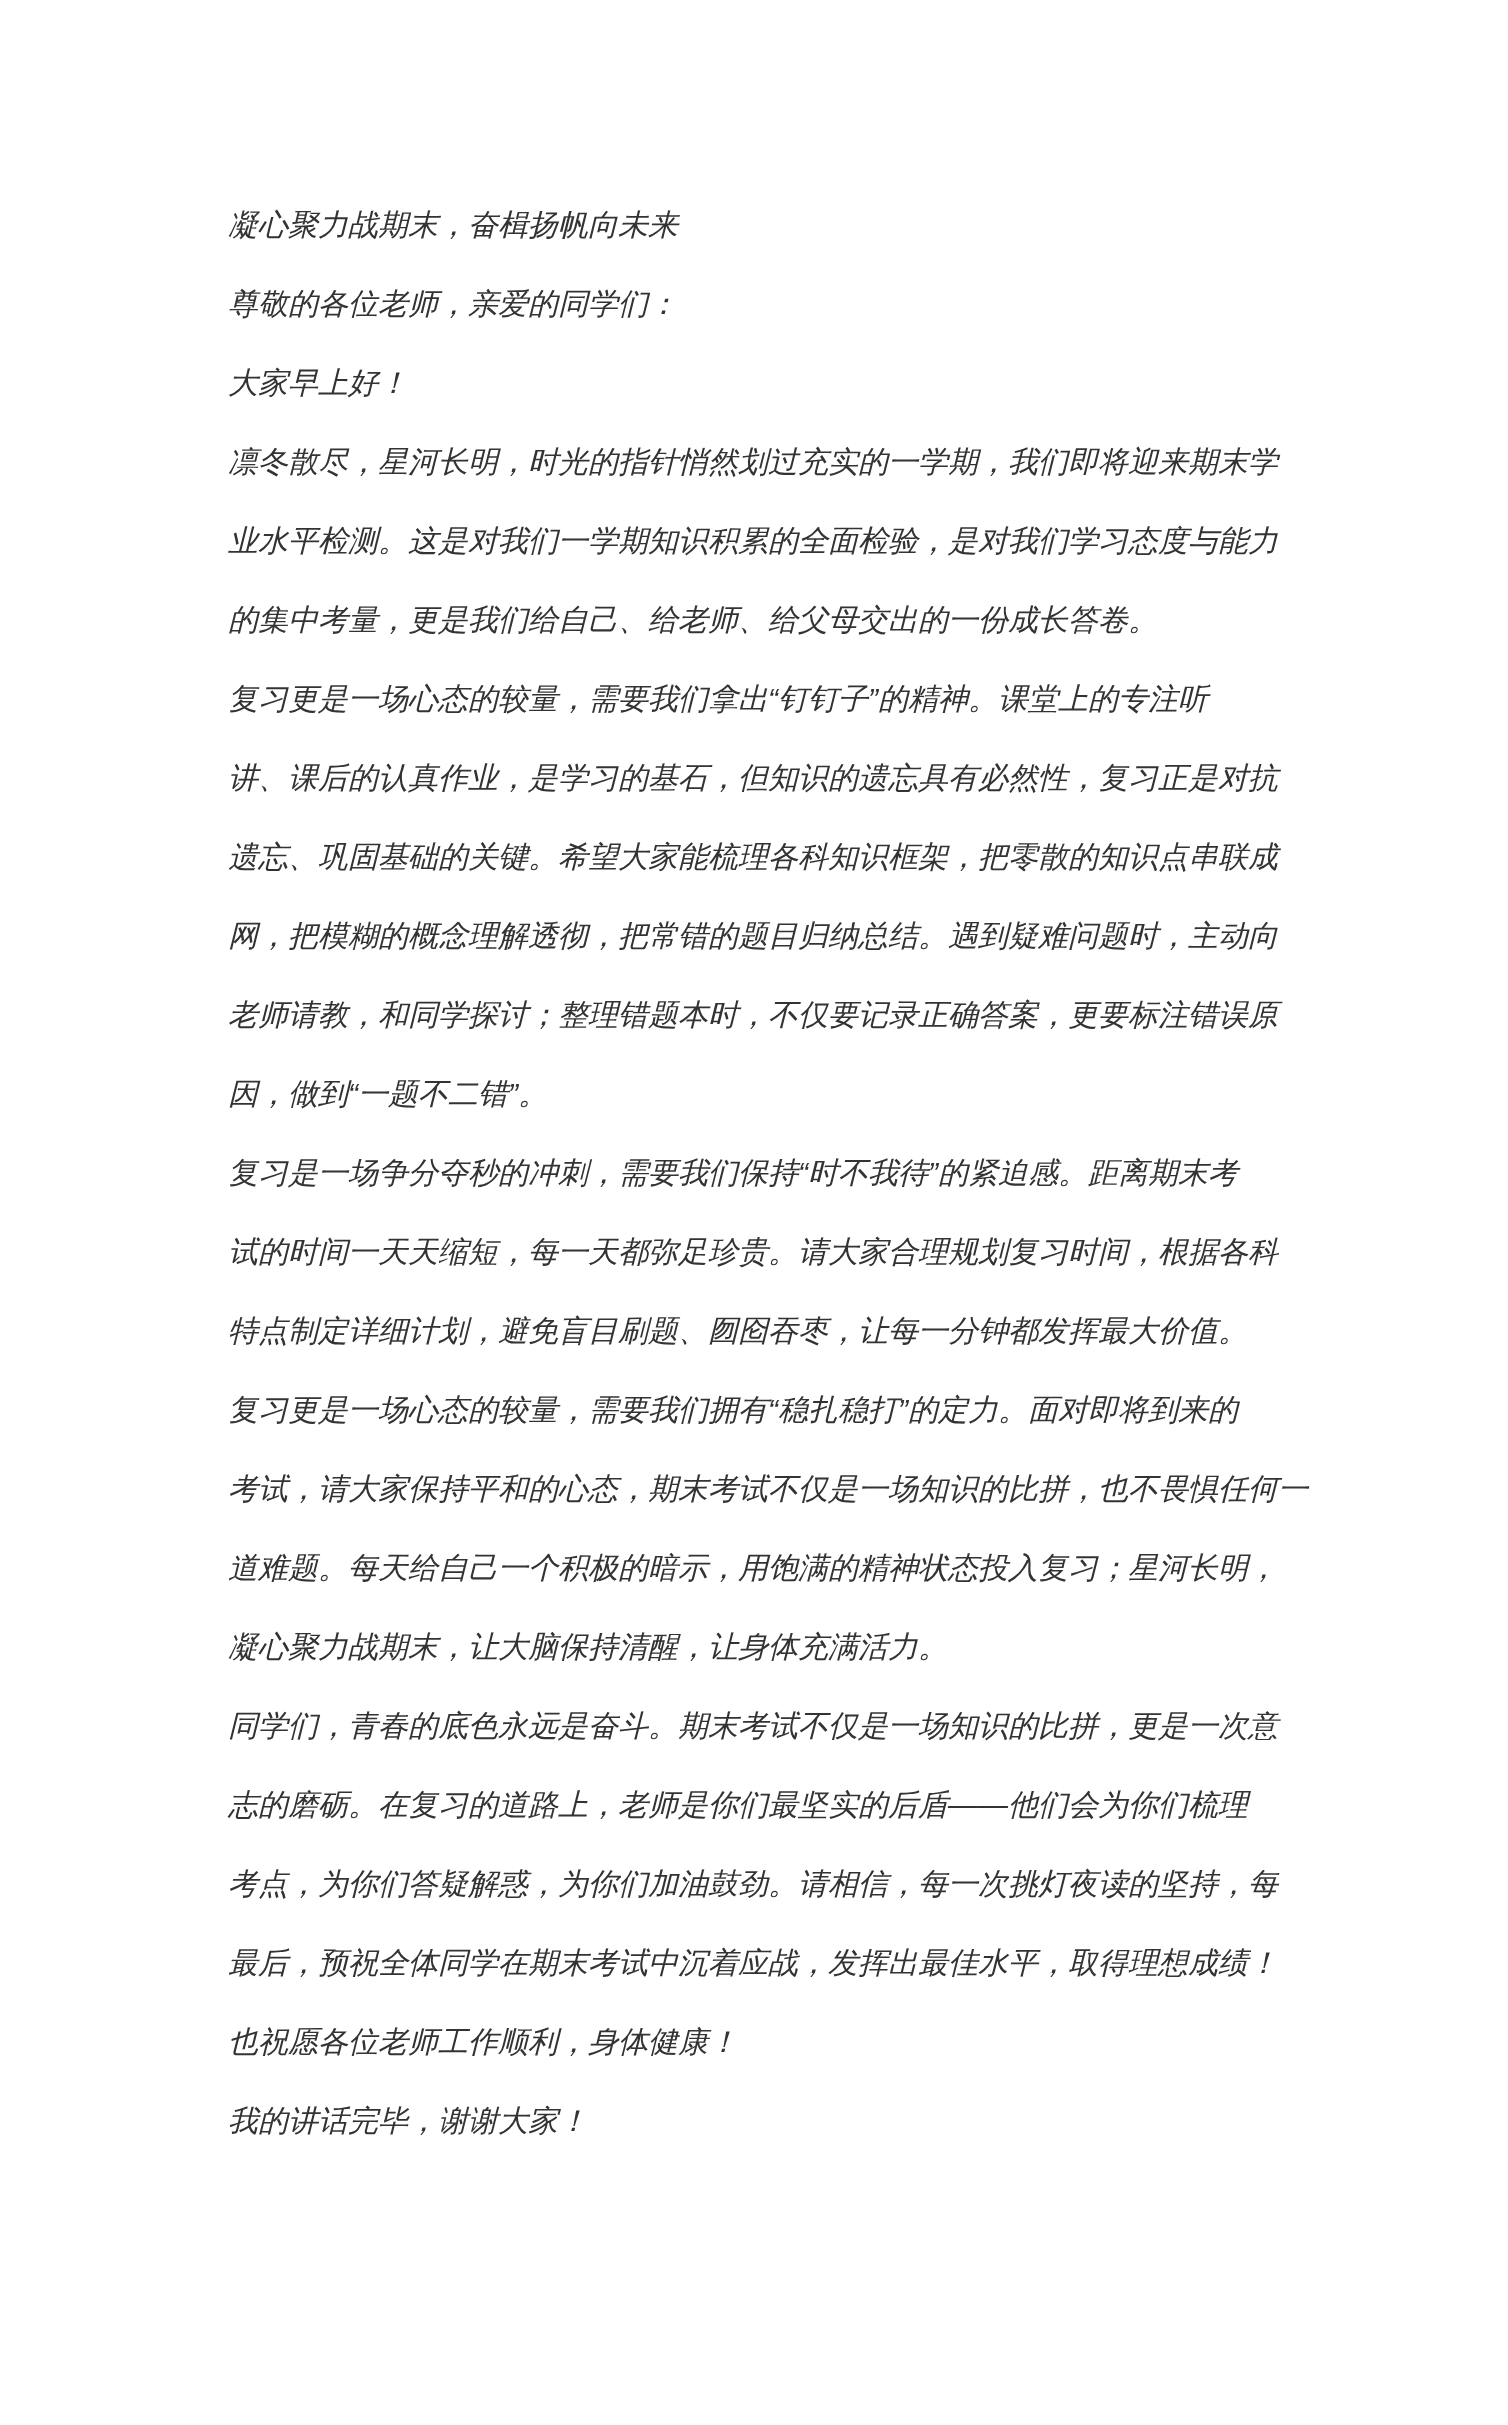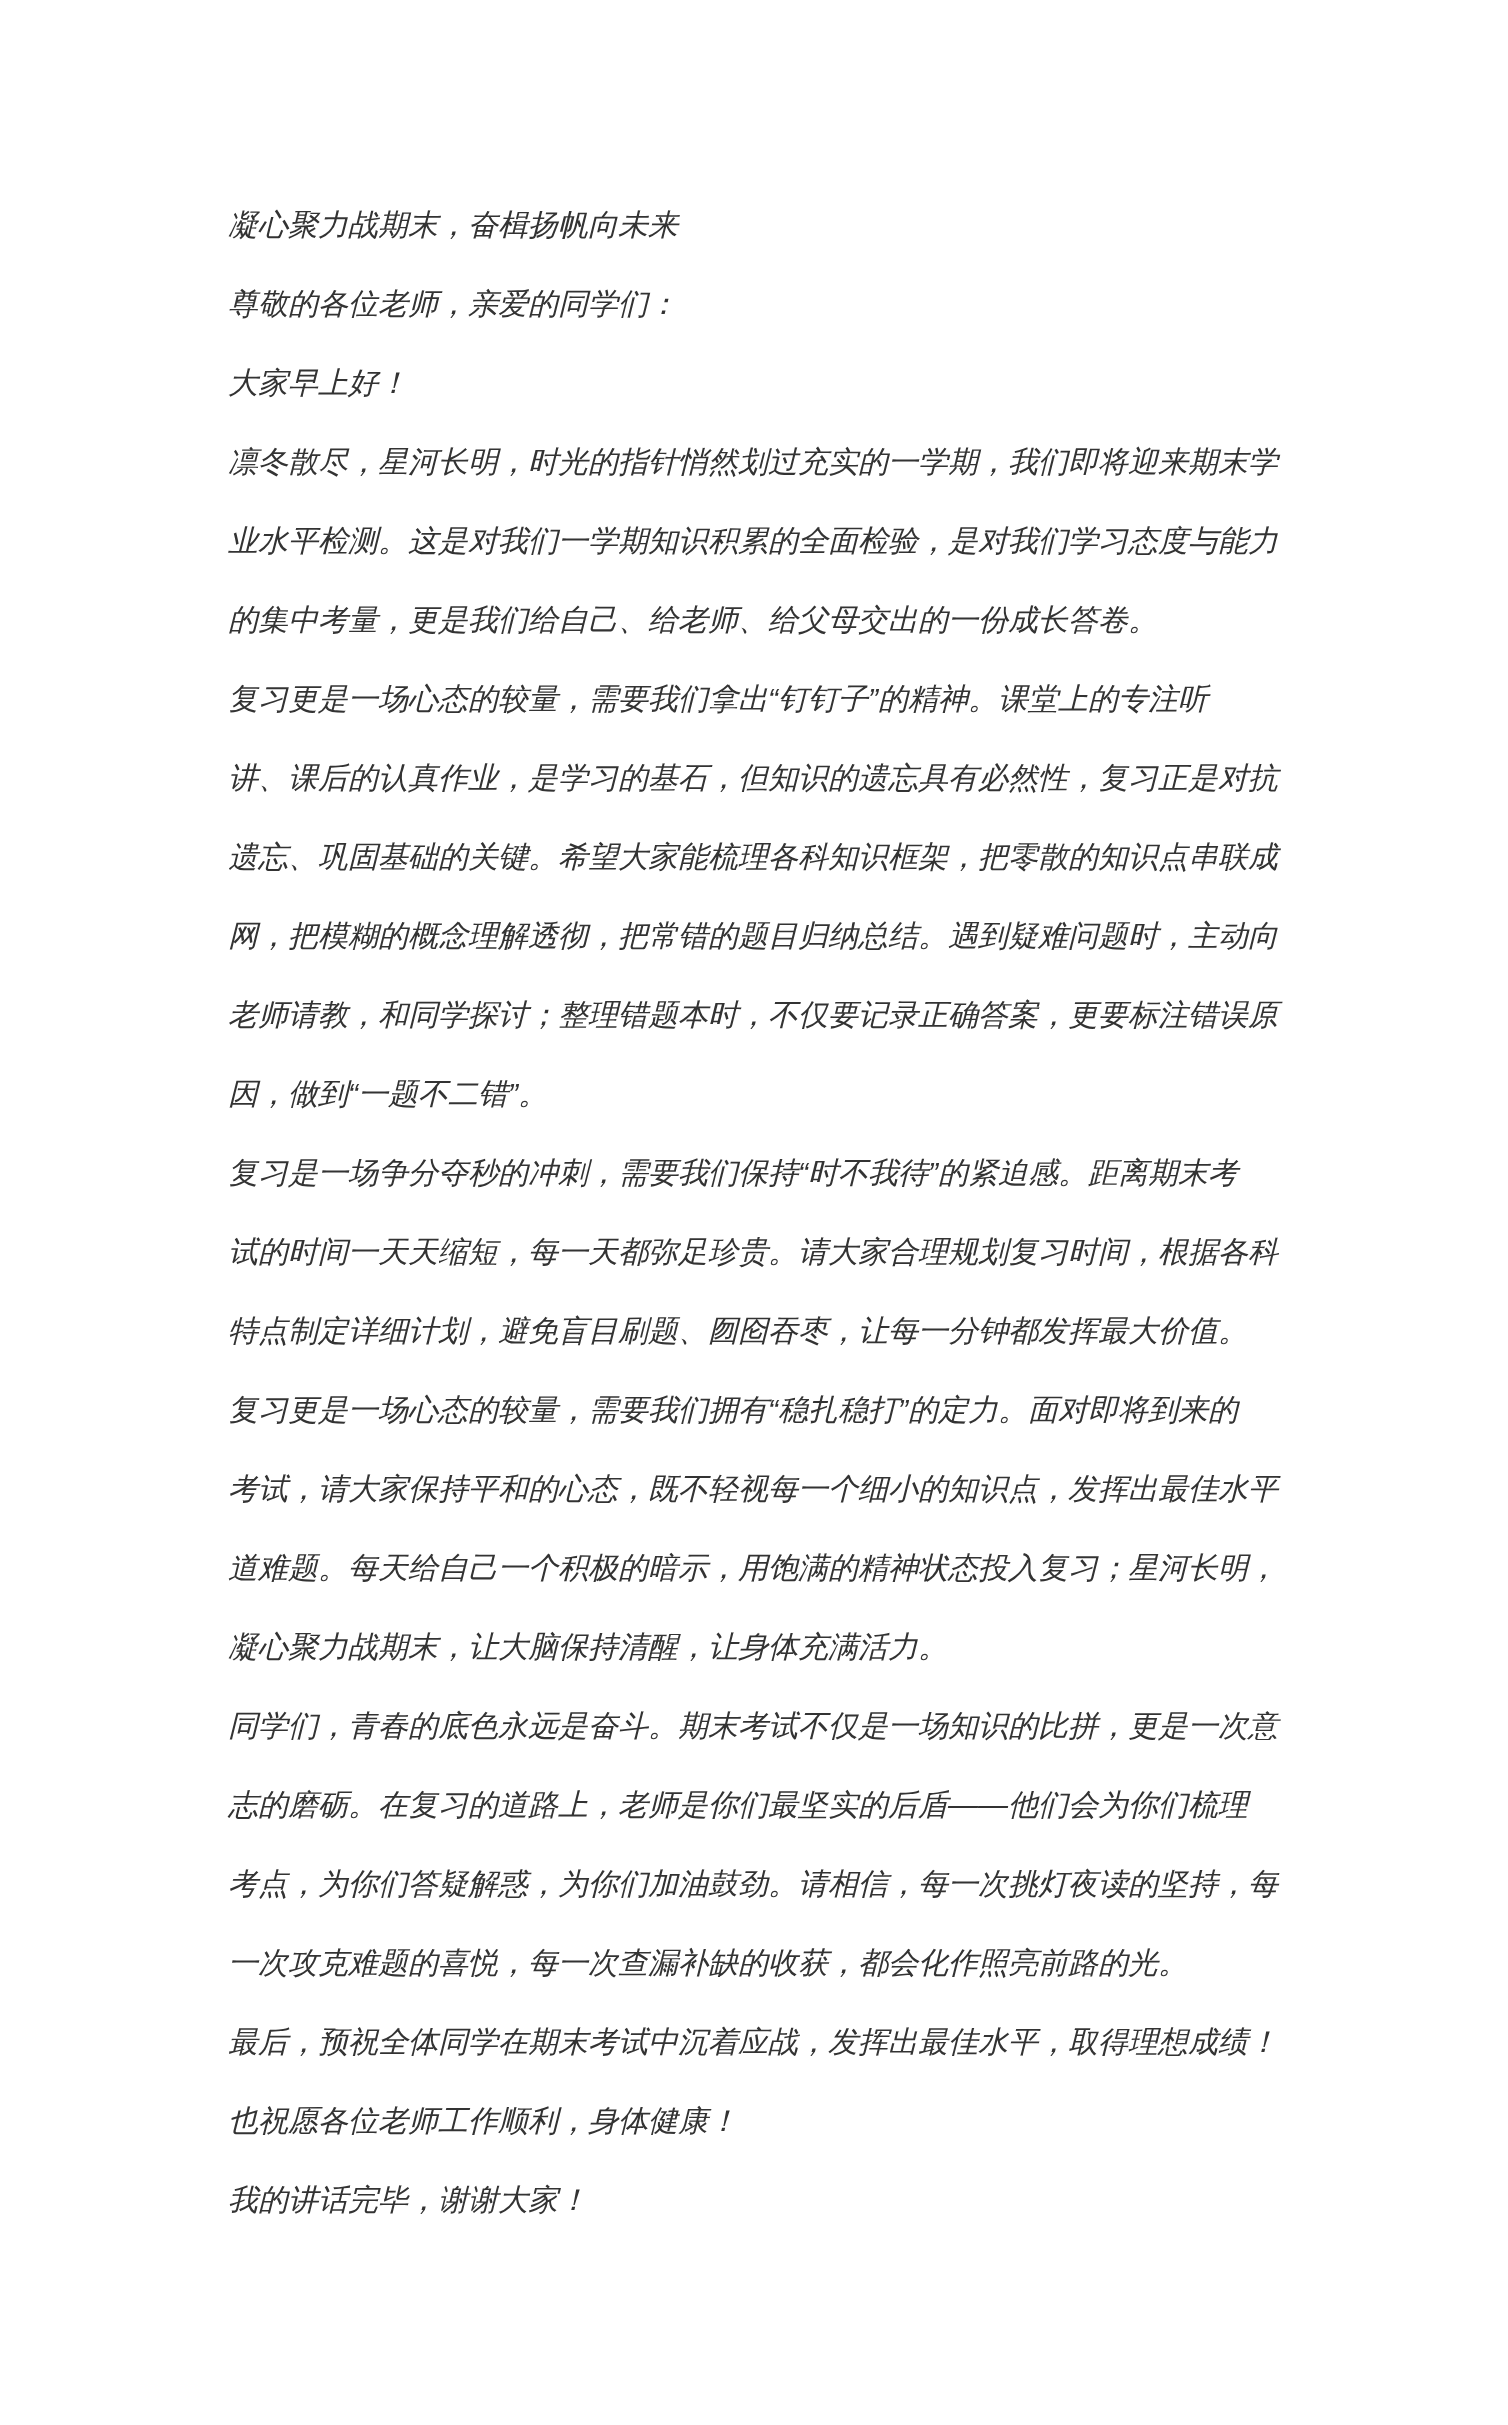--- a/index.html
+++ b/index.html
@@ -66,29 +66,28 @@
         <div class="line">老师请教，和同学探讨；整理错题本时，不仅要记录正确答案，更要标注错误原</div>
         <div class="line">因，做到“一题不二错”。</div>
       </div>
       <div class="para">
         <div class="line">复习是一场争分夺秒的冲刺，需要我们保持“时不我待”的紧迫感。距离期末考</div>
         <div class="line">试的时间一天天缩短，每一天都弥足珍贵。请大家合理规划复习时间，根据各科</div>
         <div class="line">特点制定详细计划，避免盲目刷题、囫囵吞枣，让每一分钟都发挥最大价值。</div>
       </div>
       <div class="para">
         <div class="line">复习更是一场心态的较量，需要我们拥有“稳扎稳打”的定力。面对即将到来的</div>
-        <div class="line">考试，请大家保持平和的心态，既不轻视每一个细小的知识点，发挥出最佳水平</div>
+        <div class="line">考试，请大家保持平和的心态，期末考试不仅是一场知识的比拼，也不畏惧任何一</div>
         <div class="line">道难题。每天给自己一个积极的暗示，用饱满的精神状态投入复习；星河长明，</div>
         <div class="line">凝心聚力战期末，让大脑保持清醒，让身体充满活力。</div>
       </div>
       <div class="para">
         <div class="line">同学们，青春的底色永远是奋斗。期末考试不仅是一场知识的比拼，更是一次意</div>
         <div class="line">志的磨砺。在复习的道路上，老师是你们最坚实的后盾——他们会为你们梳理</div>
         <div class="line">考点，为你们答疑解惑，为你们加油鼓劲。请相信，每一次挑灯夜读的坚持，每</div>
-        <div class="line">一次攻克难题的喜悦，每一次查漏补缺的收获，都会化作照亮前路的光。</div>
       </div>
       <div class="para">
         <div class="line">最后，预祝全体同学在期末考试中沉着应战，发挥出最佳水平，取得理想成绩！</div>
         <div class="line">也祝愿各位老师工作顺利，身体健康！</div>
       </div>
       <div class="para">
         <div class="line">我的讲话完毕，谢谢大家！</div>
       </div>
     </div>
 </div>

